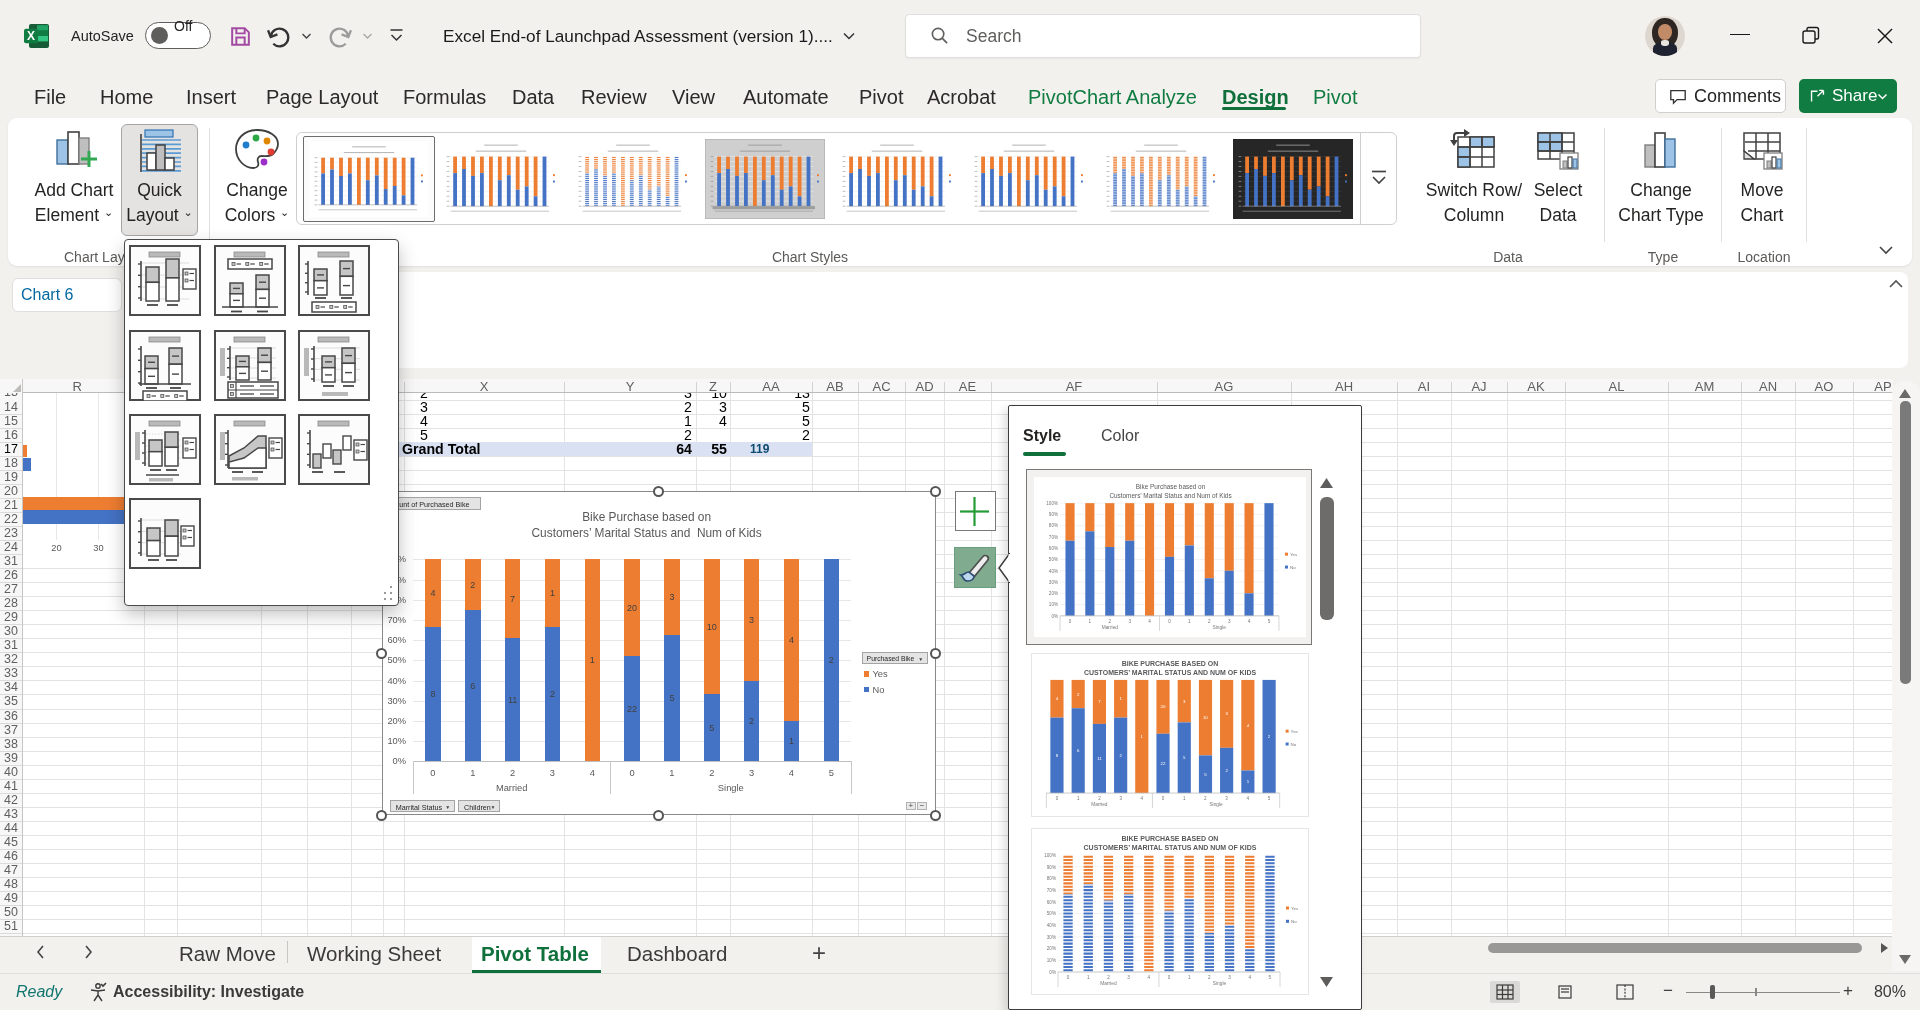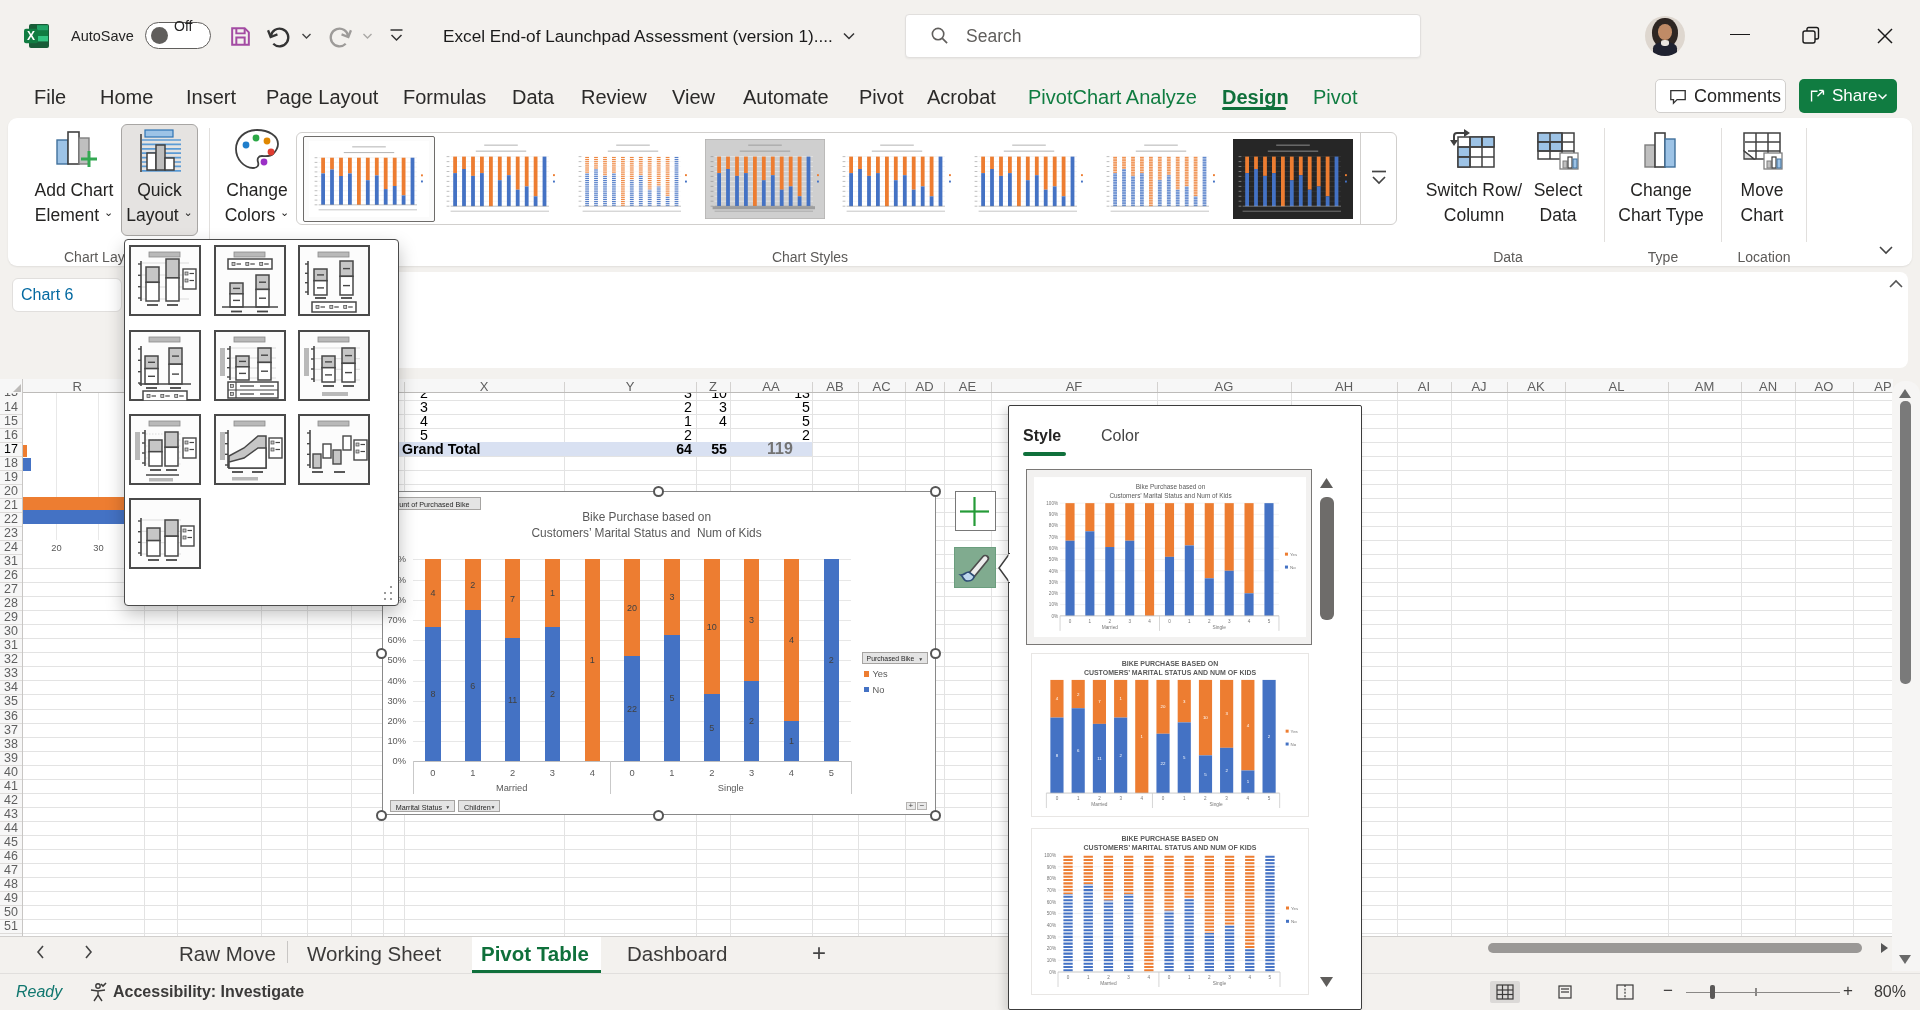--- a/index.html
+++ b/index.html
@@ -896,21 +896,21 @@
       <span style="position:absolute;left:632.0px;top:413.8px;width:60px;height:14px;font-size:14.2px;color:#000;text-align:right;line-height:14px;">1</span>
       <span style="position:absolute;left:667.0px;top:413.8px;width:60px;height:14px;font-size:14.2px;color:#000;text-align:right;line-height:14px;">4</span>
       <span style="position:absolute;left:750.0px;top:413.8px;width:60px;height:14px;font-size:14.2px;color:#000;text-align:right;line-height:14px;">5</span>
       <span style="position:absolute;left:368.0px;top:427.8px;width:60px;height:14px;font-size:14.2px;color:#000;text-align:right;line-height:14px;">5</span>
       <span style="position:absolute;left:632.0px;top:427.8px;width:60px;height:14px;font-size:14.2px;color:#000;text-align:right;line-height:14px;">2</span>
       <span style="position:absolute;left:667.0px;top:427.8px;width:60px;height:14px;font-size:14.2px;color:#000;text-align:right;line-height:14px;"></span>
       <span style="position:absolute;left:750.0px;top:427.8px;width:60px;height:14px;font-size:14.2px;color:#000;text-align:right;line-height:14px;">2</span>
       <span style="position:absolute;left:402px;top:441.8px;height:14px;font-size:14.2px;font-weight:bold;color:#000;line-height:14px;white-space:nowrap;">Grand Total</span>
       <span style="position:absolute;left:632.0px;top:441.8px;width:60px;height:14px;font-size:14.2px;font-weight:bold;color:#000;text-align:right;line-height:14px;">64</span>
       <span style="position:absolute;left:667.0px;top:441.8px;width:60px;height:14px;font-size:14.2px;font-weight:bold;color:#000;text-align:right;line-height:14px;">55</span>
-      <span style="position:absolute;left:750.0px;top:441.8px;width:60px;height:14px;font-size:16px;font-weight:bold;color:#737373;text-align:center;line-height:14px;">119</span>
+      <span style="position:absolute;left:750.0px;top:441.8px;width:60px;height:14px;font-size:12px;font-weight:bold;color:#0c4a6e;text-align:left;line-height:14px;">119</span>
     </div>
   </div>
 <div style="left:22.5px;top:393.4px;width:101.5px;height:164.6px;background:#fff;"></div>
 <div style="left:56.0px;top:393.4px;width:1.0px;height:146.6px;background:#e8e8e8;"></div>
 <div style="left:98.0px;top:393.4px;width:1.0px;height:146.6px;background:#e8e8e8;"></div>
 <div class="ct" style="left:47.0px;top:542.0px;width:19.0px;height:11.0px;font-size:9.3px;color:#595959;">20</div>
 <div class="ct" style="left:89.0px;top:542.0px;width:19.0px;height:11.0px;font-size:9.3px;color:#595959;">30</div>
 <div style="left:22.5px;top:445.4px;width:4.0px;height:11.8px;background:#ED7D31;"></div>
 <div style="left:22.5px;top:458.0px;width:8.7px;height:13.3px;background:#4472C4;"></div>
 <div style="left:22.5px;top:496.8px;width:101.5px;height:13.3px;background:#ED7D31;"></div>

